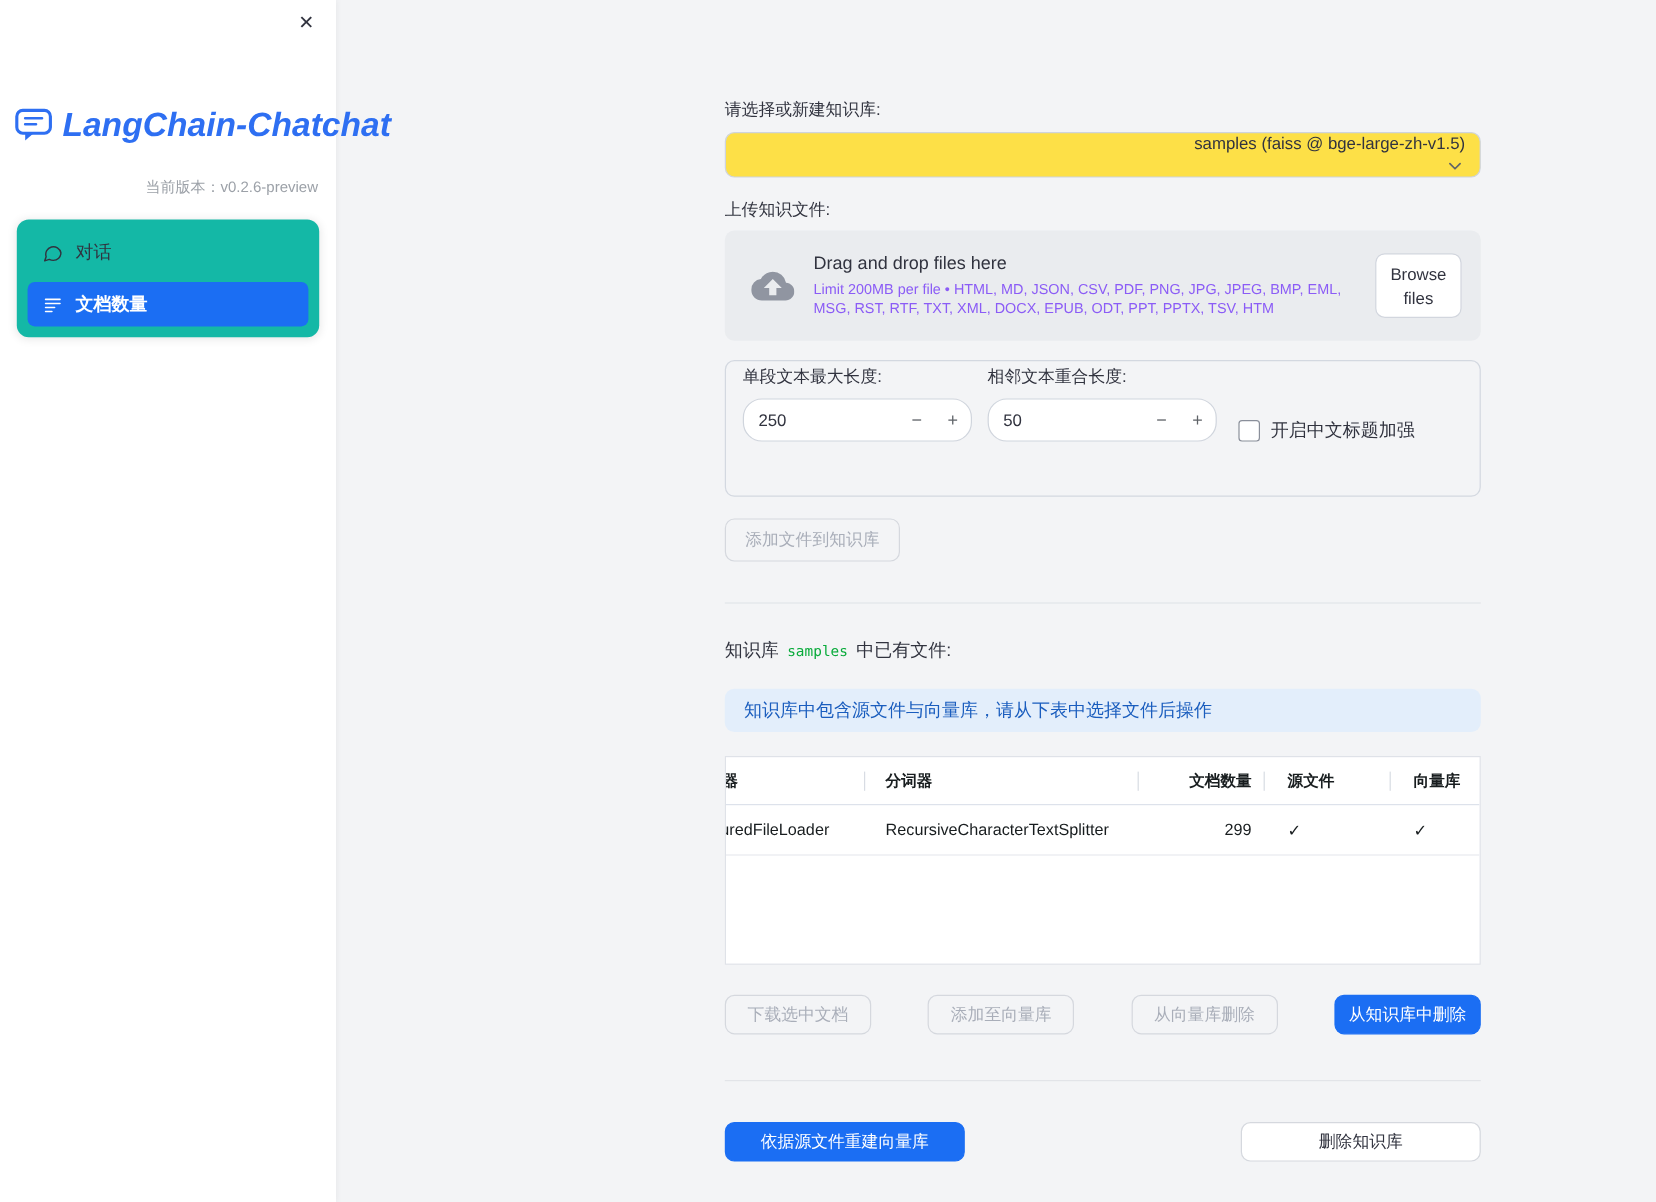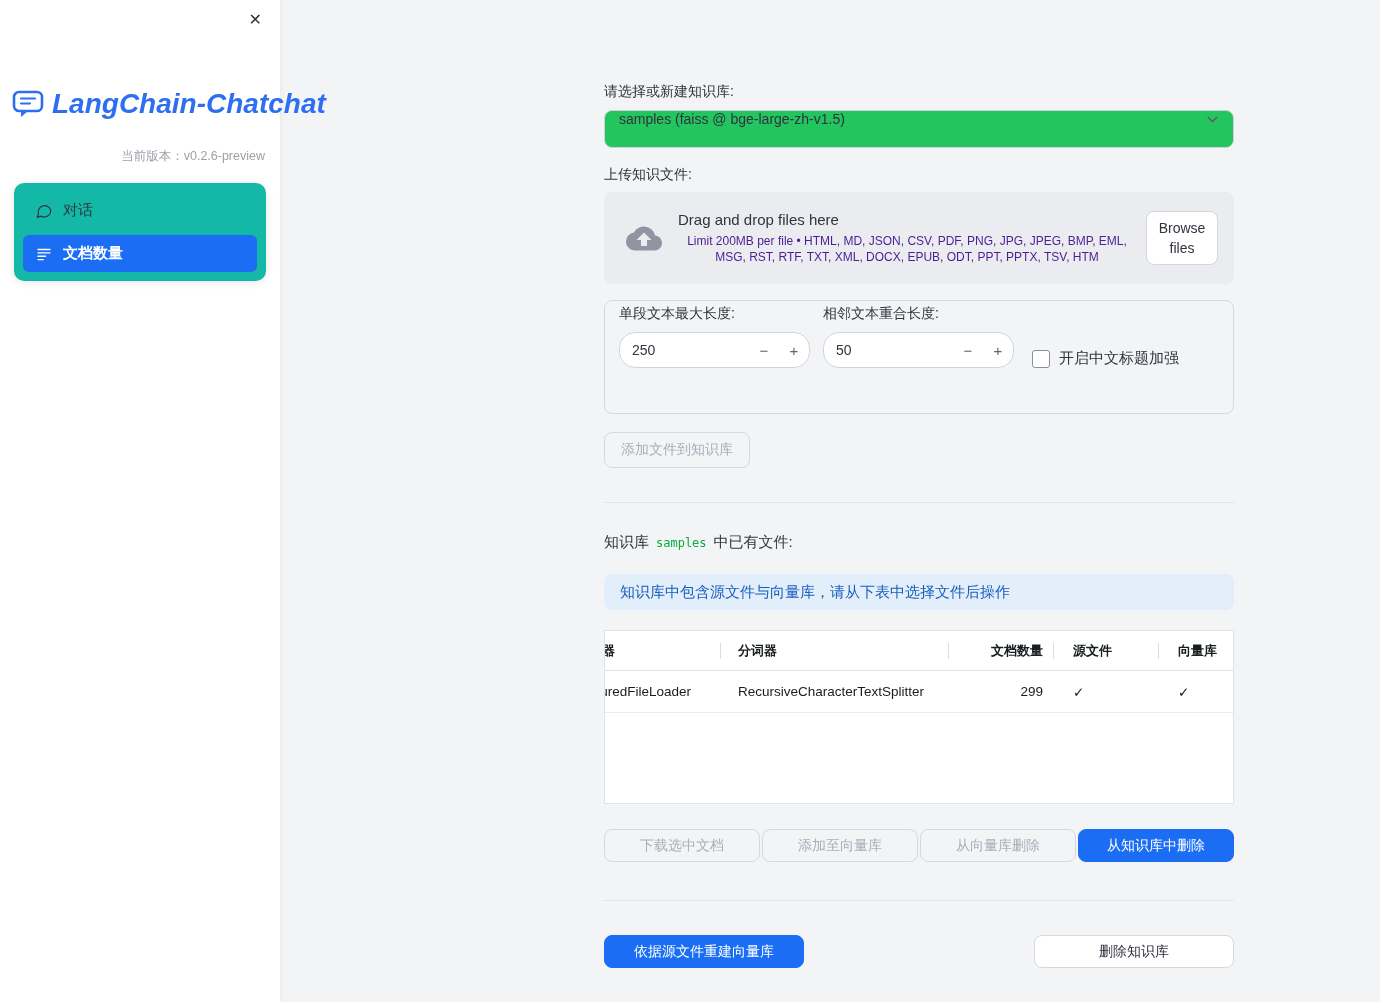--- a/index.html
+++ b/index.html
@@ -43,35 +43,35 @@
   .menu-item + .menu-item { margin-top: 6px; }
   .menu-item.active { background: var(--primary, #1b6ef3); color: #fff; font-weight: 600; }
   .menu-icon { display: flex; align-items: center; }
 
   
   .main { position: absolute; left: 604px; top: 0; width: 630px; }
   .field-label { font-size: 14px; color: #31333f; }
   .mt-kb-label { margin-top: 83px; }
 
   .select {
-    margin-top: 9px; height: 38px; background: #22c55e;
+    margin-top: 9px; height: 38px; background: #fde047;
     border: 1px solid #cfd4dc; border-radius: 8px;
-    display: flex; align-items: flex-start; padding: 0 12px 0 14px;
-    font-size: 14px; cursor: pointer;
+    display: flex; align-items: flex-end; padding: 0 12px 0 14px;
+    font-size: 14px; cursor: pointer; flex-direction: column;
   }
   .select .sel-text { flex: 1; }
 
   .upload-label { margin-top: 18px; }
   .dropzone {
     margin-top: 8px; height: 92px; background: #eaecef; border-radius: 8px;
     display: flex; align-items: center; padding: 0 16px 0 22px;
   }
   .drop-texts { flex: 1; margin-left: 16px; padding-right: 10px; }
   .drop-title { font-size: 15px; color: #31333f; }
-  .drop-hint { font-size: 12px; color: #4c1d95; margin-top: 5px; line-height: 1.35; max-width: 480px; text-align: center; }
+  .drop-hint { font-size: 12px; color: #8b5cf6; margin-top: 5px; line-height: 1.35; max-width: 480px; }
   .browse-btn {
     width: 72px; min-height: 52px; background: #fff;
     border: 1px solid #d2d6de; border-radius: 8px;
     font-size: 14px; color: #31333f; display: flex; align-items: center; justify-content: center;
     text-align: center; padding: 6px 10px; line-height: 1.45; cursor: pointer;
   }
 
   .expander {
     margin-top: 16px; border: 1px solid #d3d8e0; border-radius: 8px;
     height: 114px; overflow: hidden;
@@ -144,21 +144,21 @@
   .btn {
     height: 33px; border-radius: 8px; font-size: 14px;
     display: flex; align-items: center; justify-content: center; cursor: pointer;
     white-space: nowrap;
   }
   .btn.disabled { border: 1px solid #d5d8de; color: #a9aeb9; background: transparent; cursor: default; }
   .btn.primary  { background: var(--primary, #1b6ef3); border: 1px solid var(--primary, #1b6ef3); color: #fff; }
   .btn.outline  { background: #fff; border: 1px solid #d5d8de; color: #31333f; }
 
   .actions { margin-top: 25px; display: flex; justify-content: space-between; }
-  .actions .btn { width: 156px; }
+  .actions .btn { width: 122px; }
   .footer-row { margin-top: 34px; display: flex; justify-content: space-between; gap: 36px; }
   .footer-row .btn { width: 200px; }
 </style>
 </head>
 <body>
 
 <div class="sidebar">
   <div class="close-btn">✕</div>
 
   <div class="logo-row">

